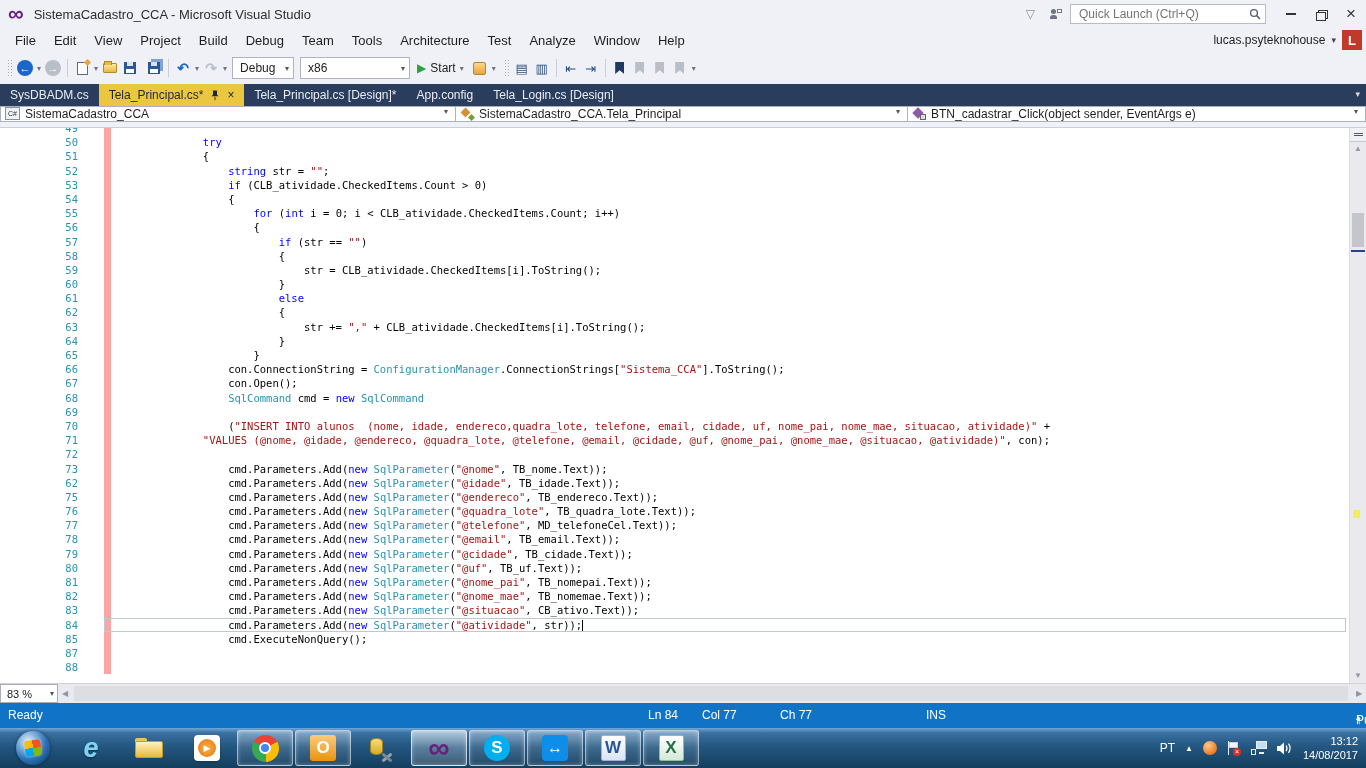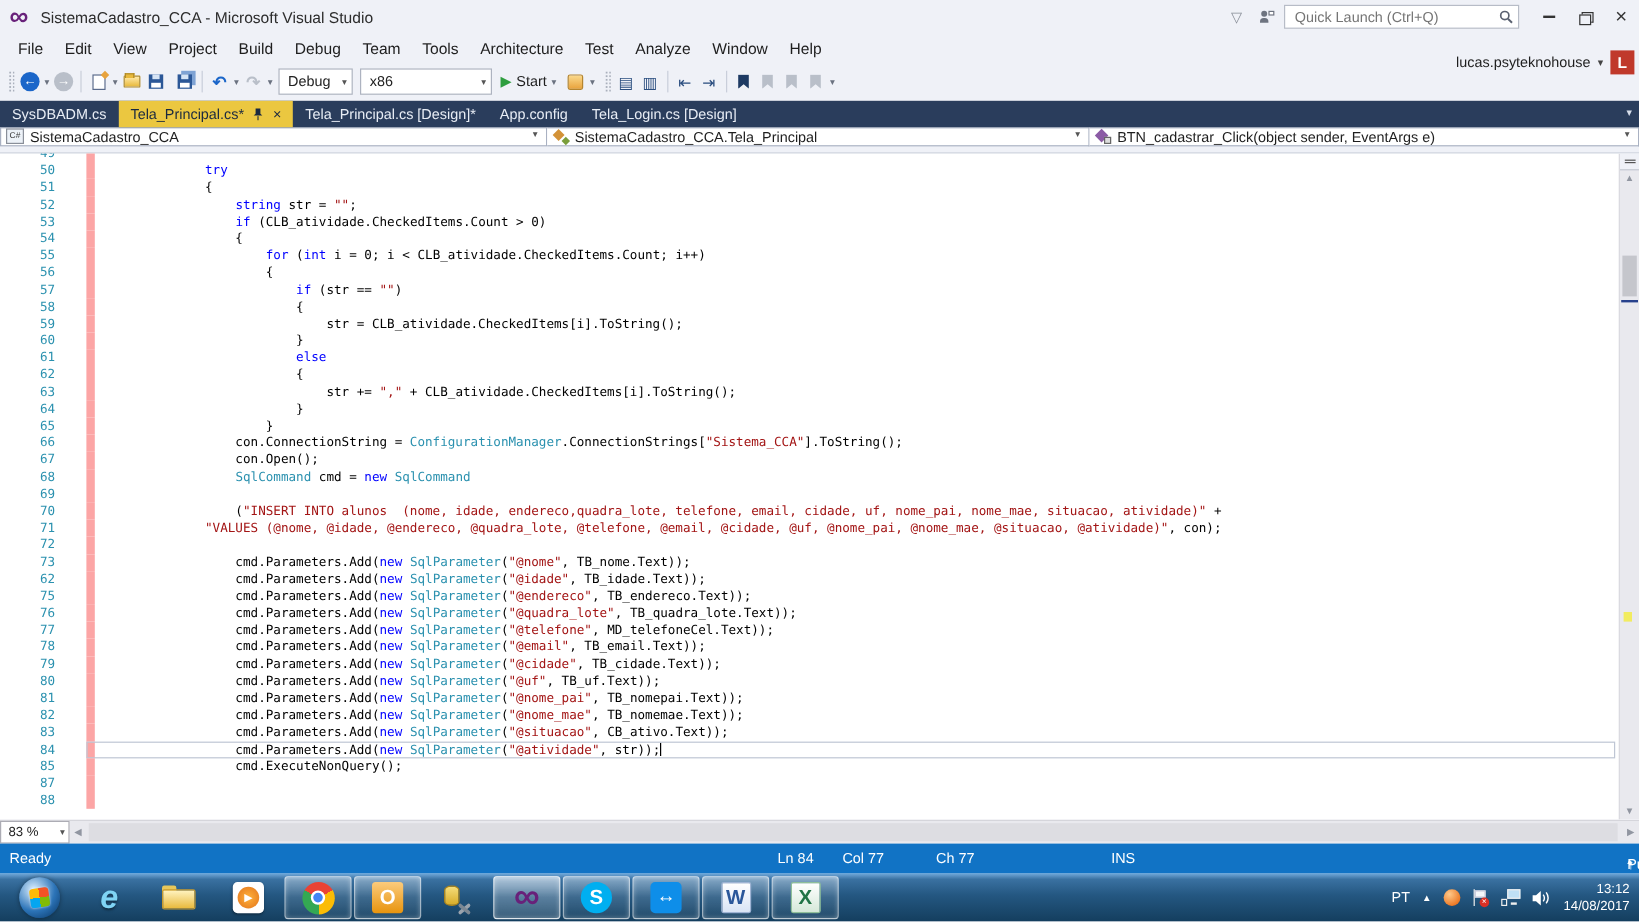--- a/index.html
+++ b/index.html
@@ -23,21 +23,21 @@
   .quicklaunch { width:196px; height:20px; background:#fff; border:1px solid #B7BCC7; display:flex; align-items:center; padding:0 4px 0 6px; margin-right:10px; }
   .quicklaunch input { flex:1; border:none; outline:none; font-size:12px; color:#777; font-family:"Liberation Sans",sans-serif; background:transparent; width:150px; }
   .winbtn { width:30px; height:22px; display:flex; align-items:center; justify-content:center; color:#333; font-size:15px; }
   .minbar { width:10px; height:2px; background:#333; }
   .restore { position:relative; width:10px; height:9px; }
   .restore::before { content:""; position:absolute; left:2px; top:0; width:8px; height:7px; border:1px solid #333; }
   .restore::after { content:""; position:absolute; left:0; top:2px; width:8px; height:7px; border:1px solid #333; background:#EFF1F7; }
   
   .menubar { height:24px; display:flex; align-items:center; font-size:13px; padding-left:6px; position:relative; }
   .menu-item { padding:3px 9px; cursor:default; }
-  .mb-right { position:absolute; right:4px; top:12px; height:24px; display:flex; align-items:center; gap:6px; font-size:12px; }
+  .mb-right { position:absolute; right:4px; top:0; height:24px; display:flex; align-items:center; gap:6px; font-size:12px; }
   .user-caret { font-size:9px; color:#444; }
   .avatar { width:20px; height:20px; background:#C0392B; color:#fff; display:flex; align-items:center; justify-content:center; font-size:13px; font-weight:bold; }
   
   .toolbar { height:32px; display:flex; align-items:center; padding-left:4px; font-size:12px; }
   .grip { width:5px; height:18px; margin:0 3px; background-image:radial-gradient(#AAB0BC 35%, transparent 36%); background-size:3px 3px; }
   .tbi { display:inline-flex; align-items:center; justify-content:center; min-width:18px; height:22px; margin:0 1px; }
   .circ { width:16px; height:16px; border-radius:50%; color:#fff; font-size:11px; line-height:16px; text-align:center; }
   .circ.back { background:#1B66C9; }
   .circ.fwd { background:#B9BFC9; }
   .tb-caret { font-size:8px; color:#6B7280; margin:0 2px; }
@@ -77,21 +77,21 @@
   .csproj-ico { width:15px; height:13px; border:1px solid #8A8F99; background:#EDF2F8; font-size:7px; color:#333; display:flex; align-items:center; justify-content:center; margin-right:5px; }
   .class-ico { position:relative; width:14px; height:13px; margin-right:5px; }
   .class-ico::before { content:""; position:absolute; left:2px; top:2px; width:7px; height:7px; background:#D39237; transform:rotate(45deg); }
   .class-ico::after { content:""; position:absolute; right:0; bottom:0; width:5px; height:5px; background:#7A9E3B; transform:rotate(45deg); }
   .method-ico { position:relative; width:14px; height:13px; margin-right:5px; }
   .method-ico::before { content:""; position:absolute; left:2px; top:2px; width:8px; height:8px; background:#8B5BA5; transform:rotate(45deg); }
   .method-ico::after { content:""; position:absolute; right:0; bottom:0; width:4px; height:4px; border:1px solid #666; background:#ddd; }
   
   .editor { position:relative; height:555px; background:#fff; overflow:hidden; }
   .code-scroll { position:absolute; left:0; top:-7px; right:17px; bottom:0; overflow:hidden; }
-  .cl { display:flex; height:14.2px; position:relative; font:10.5px/14.2px "DejaVu Sans Mono", monospace; white-space:pre; }
+  .cl { display:flex; height:14.2px; position:relative; font:10.5px/14.2px "DejaVu Sans Mono", monospace; white-space:pre;margin-left:32px; }
   .ln { flex:none; width:46px; text-align:right; color:#2B91AF; }
   .codewrap { flex:1; margin-left:26px; border-left:7px solid #fca5a5; padding-left:16px; }
   .c-p { color:#000; } .c-k { color:#0000FF; } .c-t { color:#2B91AF; } .c-s { color:#A31515; }
   .cl.current::after { content:""; position:absolute; left:72px; right:3px; top:0; bottom:0; border:1px solid #BFC6D4; pointer-events:none; }
   .caret { display:inline-block; width:1px; height:11px; background:#000; vertical-align:-2px; }
   
   .vscroll { position:absolute; right:0; top:0; bottom:0; width:17px; background:#E9E9EE; border-left:1px solid #DADAE0; }
   .split-handle { height:14px; background:#EFF1F7; border-bottom:1px solid #C2C6CF; display:flex; align-items:center; justify-content:center; }
   .split-handle .bar { width:9px; height:3px; border-top:1px solid #555; border-bottom:1px solid #555; }
   .varrow { height:14px; color:#9196A1; font-size:8px; text-align:center; line-height:14px; }

